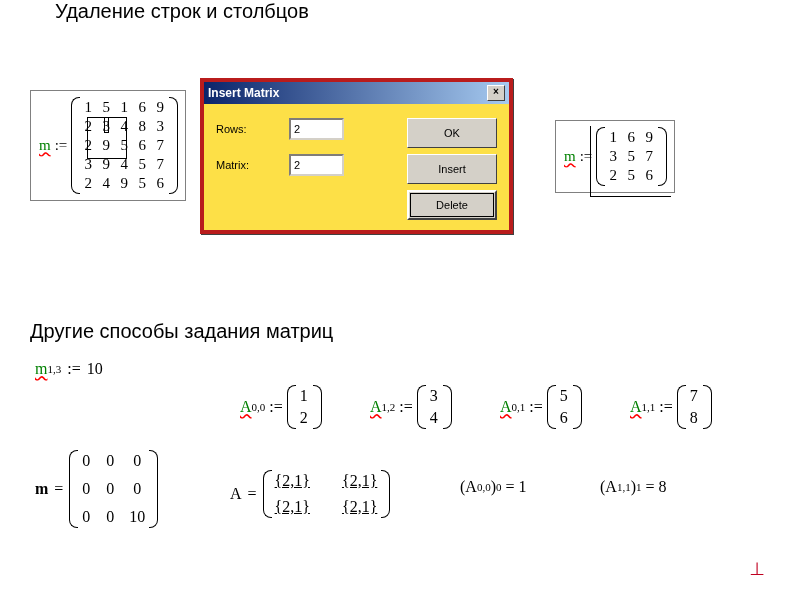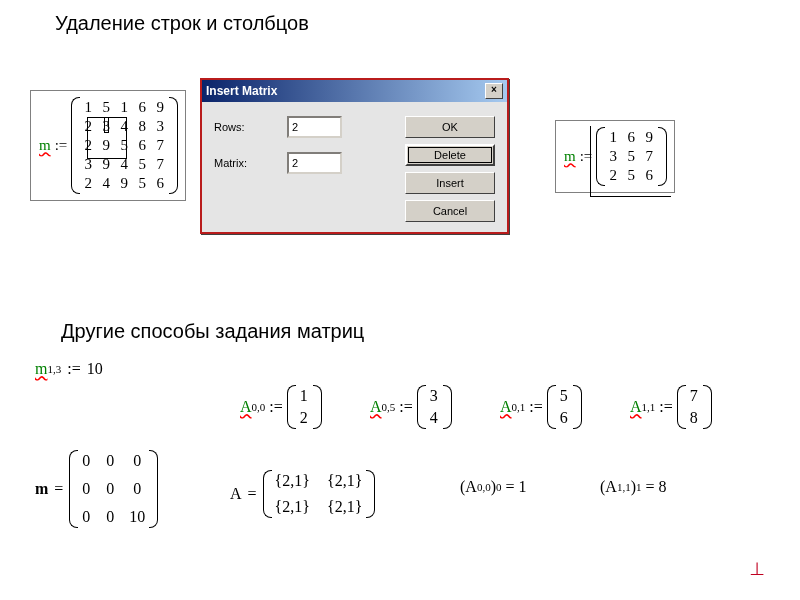--- a/index.html
+++ b/index.html
@@ -61,22 +61,22 @@
   .dotsel {
     position: absolute;
     border: 1px solid #000;
     pointer-events: none;
   }
   
   .dialog {
     position: absolute;
     left: 200px; top: 78px;
     width: 305px;
-    background: #e5e5e5;
-    border: 2px solid #b91c1c;
+    background: #fde047;
+    border: 4px solid #b91c1c;
     box-shadow: 1px 1px 0 #404040, -1px -1px 0 #fff;
     font-family: Tahoma, sans-serif;
     font-size: 11px;
   }
   .titlebar {
     background: linear-gradient(to right, #0a246a, #a6caf0);
     color: #fff;
     font-weight: bold;
     padding: 3px 4px;
     display: flex;
@@ -109,21 +109,21 @@
   .frow input {
     width: 45px;
     height: 18px;
     border: 2px inset #d4d0c8;
     background: #fff;
     font-size: 11px;
     padding: 0 3px;
   }
   .btns { display: flex; flex-direction: column; gap: 6px; }
   .wbtn {
-    width: 90px; height: 22px;
+    width: 90px; height: 30px;
     background: #d4d0c8;
     border: 1px solid #fff;
     border-right-color: #404040;
     border-bottom-color: #404040;
     font-size: 11px;
     cursor: default;
     font-family: Tahoma, sans-serif;
   }
   .wbtn.focus {
     outline: 1px solid #000;
@@ -140,22 +140,22 @@
     align-items: center;
   }
   .sub { font-size: 11px; vertical-align: sub; }
   .Avar { color:#008000; text-decoration: underline wavy red; }
   .plain { font-family: "Times New Roman", serif; }
   .svgcorner { position:absolute; right:35px; bottom:20px; color:#c00020; font-family: serif; font-size:18px;}
 </style>
 </head>
 <body>
 
-<div class="heading" style="left:55px; top:12px;">Удаление строк и столбцов</div>
-<div class="heading" style="left:61px; top:320px;">Другие способы задания матриц</div>
+<div class="heading" style="left:55px; top:0;">Удаление строк и столбцов</div>
+<div class="heading" style="left:30px; top:320px;">Другие способы задания матриц</div>
 
 <div class="mblock" style="left:30px; top:90px;">
   <span class="mvar">m</span>
   <span class="assign-op">:=</span>
   <span class="matrix" id="mat-left">
     <span class="paren left"></span>
     <span class="mgrid" id="grid-left" style="grid-template-columns: repeat(5, auto);">
         <span>1</span>
         <span>5</span>
         <span>1</span>
@@ -220,23 +220,22 @@
         <label>Rows:</label>
         <input value="2" style="">
       </div>
       <div class="frow">
         <label>Matrix:</label>
         <input value="2" style="">
       </div>
     </div>
     <div class="btns">
       <button class="wbtn">OK</button>
+      <button class="wbtn">Insert</button>
       <button class="wbtn focus">Delete</button>
-      <button class="wbtn">Insert</button>
-      <button class="wbtn">Cancel</button>
     </div>
   </div>
 </div>
 
 <div class="formula" style="left:35px; top:360px;">
   <span class="Avar">m</span>
   <span class="sub">1,3</span>
   <span style="margin:0 6px;">:=</span>
   <span>10</span>
 </div>
@@ -270,21 +269,21 @@
         <span class="paren left"></span>
         <span class="mgrid" style="grid-template-columns:auto; gap:4px;">
           <span>1</span>
           <span>2</span>
         </span>
         <span class="paren right"></span>
       </span>
     </div>
     <div class="formula" style="left: 370px; top: 385px;">
       <span class="Avar">A</span>
-      <span class="sub">0,5</span>
+      <span class="sub">1,2</span>
       <span style="margin:0 4px">:=</span>
       <span class="matrix">
         <span class="paren left"></span>
         <span class="mgrid" style="grid-template-columns:auto; gap:4px;">
           <span>3</span>
           <span>4</span>
         </span>
         <span class="paren right"></span>
       </span>
     </div>
@@ -314,21 +313,21 @@
         <span class="paren right"></span>
       </span>
     </div>
   </div>
 
 <div class="formula" style="left:230px; top:470px;">
   <span class="plain">A</span>
   <span style="margin:0 6px;">=</span>
   <span class="matrix">
     <span class="paren left"></span>
-    <span class="mgrid" id="grid-ares" style="grid-template-columns: repeat(2, auto); gap:8px 17px;">
+    <span class="mgrid" id="grid-ares" style="grid-template-columns: repeat(2, auto); gap:8px 32px;text-decoration:underline;">
         <span>{2,1}</span>
         <span>{2,1}</span>
         <span>{2,1}</span>
         <span>{2,1}</span>
       </span>
     <span class="paren right"></span>
   </span>
 </div>
 
 <div id="Aidx">

